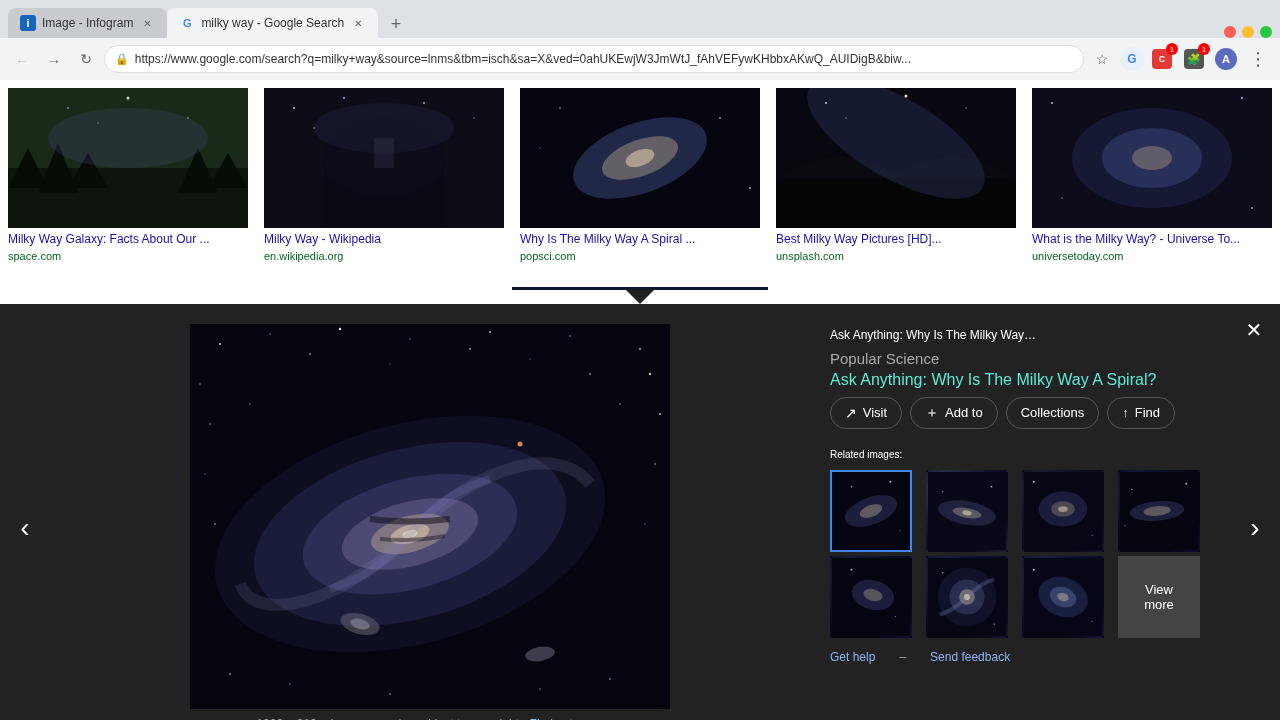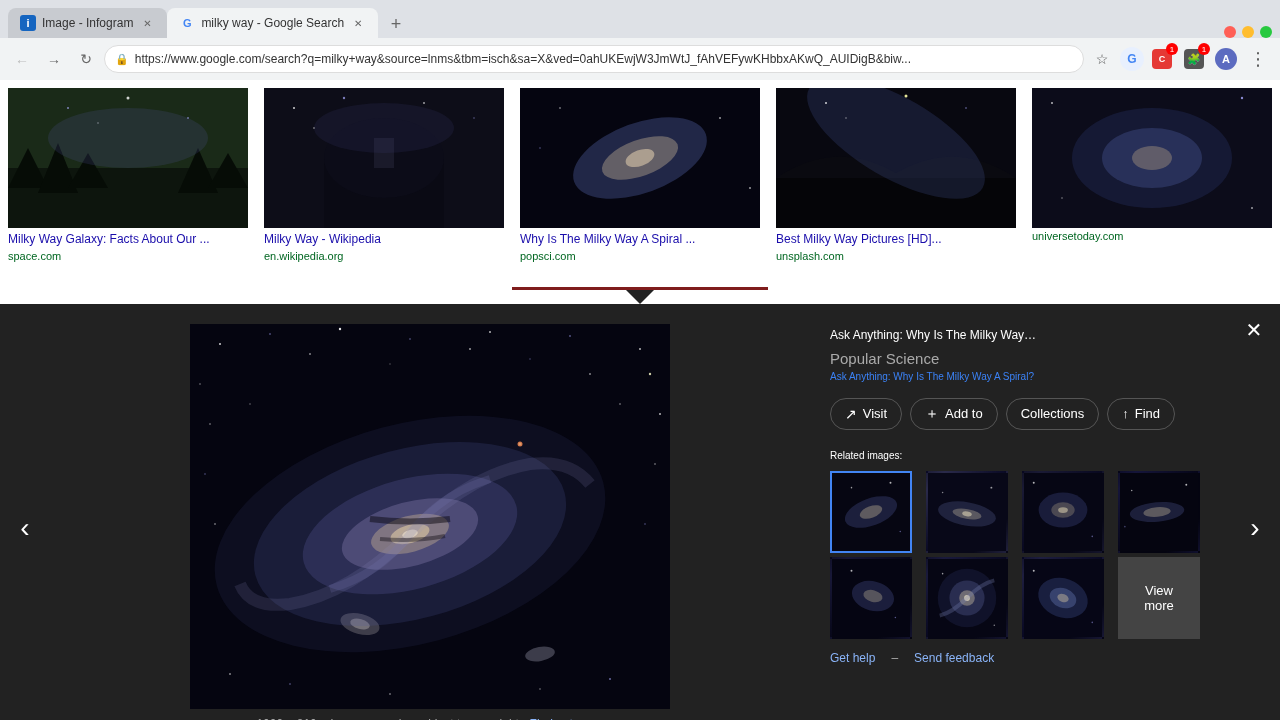--- a/index.html
+++ b/index.html
@@ -91,42 +91,42 @@
     .image-meta { font-size: 12px; color: #aaa; margin-top: 8px; }
     .image-meta a { color: #8ab4f8; text-decoration: none; }
     .image-meta span { color: #aaa; }
 
     
     .right-panel {
       width: 420px; padding: 24px 20px; flex-shrink: 0; overflow-y: auto;
     }
     .panel-title { font-size: 12px; color: #fff; font-weight: normal; line-height: 1.3; margin-bottom: 6px; }
     .panel-source { font-size: 15px; color: #aaa; margin-bottom: 4px; }
-    .panel-desc { font-size: 10px; color: #3b82f6; margin-bottom: 16px; }
+    .panel-desc { font-size: 16px; color: #5eead4; margin-bottom: 8px; }
     .panel-actions { display: flex; gap: 8px; margin-bottom: 20px; }
     .action-btn {
       display: flex; align-items: center; gap: 6px; padding: 6px 14px;
       border: 1px solid #555; border-radius: 20px; background: transparent;
       color: #fff; font-size: 13px; cursor: pointer;
     }
     .action-btn.collections { background: transparent; }
     .related-label { font-size: 10px; color: #fff; margin-bottom: 10px; }
     .related-grid { display: grid; grid-template-columns: repeat(4, 1fr); gap: 4px; }
     .related-thumb {
       width: 82px; height: 82px;
       background: #333; cursor: pointer; border: 2px solid transparent;
       display: flex; align-items: center; justify-content: center; overflow: hidden;
     }
     .related-thumb.selected { border-color: #4285f4; }
     .view-more {
       width: 82px; height: 82px; background: #444; display: flex;
       flex-direction: column; align-items: center; justify-content: center;
       cursor: pointer; color: #fff; font-size: 13px;
     }
-    .panel-footer { display: flex; gap: 16px; margin-top: 12px; }
+    .panel-footer { display: flex; gap: 24px; margin-top: 12px; }
     .footer-link { font-size: 12px; color: #8ab4f8; cursor: pointer; }
 
     
     .thumb-1 { background: linear-gradient(135deg, #050510 30%, #1a1a3a 60%, #0a0a20 100%); }
     .thumb-2 { background: linear-gradient(135deg, #080818 30%, #2a2a4a 60%, #0a0a25 100%); }
     .thumb-3 { background: linear-gradient(135deg, #060615 30%, #1a1a35 60%, #080820 100%); }
     .thumb-4 { background: linear-gradient(135deg, #040410 30%, #15153a 60%, #060618 100%); }
     .thumb-5 { background: linear-gradient(135deg, #050512 30%, #181838 60%, #070719 100%); }
     .thumb-6 { background: linear-gradient(135deg, #060614 30%, #1a1a3c 60%, #080820 100%); }
     .thumb-7 { background: linear-gradient(135deg, #060616 30%, #1e1e40 60%, #080822 100%); }
@@ -225,21 +225,21 @@
             <circle cx="210" cy="30" r="0.8" fill="#aaf" opacity="0.5"></circle>
             <circle cx="50" cy="40" r="1" fill="#fff" opacity="0.4"></circle>
 
             <ellipse cx="120" cy="40" rx="70" ry="25" fill="rgba(80,80,160,0.12)"></ellipse>
           </svg>
         </div>
         <div class="image-caption">Milky Way - Wikipedia</div>
         <div class="image-source">en.wikipedia.org</div>
       </div>
 
-      <div class="image-item" style="border-bottom: 3px solid #7f1d1d;">
+      <div class="image-item" style="border-bottom: 3px solid #0f172a;">
         <div class="image-thumb">
           <svg width="100%" height="100%" viewBox="0 0 240 140">
             <rect width="240" height="140" fill="#050510"></rect>
 
             <ellipse cx="120" cy="70" rx="70" ry="35" fill="rgba(100,120,200,0.3)" transform="rotate(-20,120,70)"></ellipse>
             <ellipse cx="120" cy="70" rx="40" ry="18" fill="rgba(200,180,150,0.4)" transform="rotate(-20,120,70)"></ellipse>
             <ellipse cx="120" cy="70" rx="15" ry="8" fill="rgba(220,200,170,0.6)" transform="rotate(-20,120,70)"></ellipse>
 
             <circle cx="40" cy="20" r="0.8" fill="#fff" opacity="0.7"></circle>
             <circle cx="200" cy="30" r="1" fill="#fff" opacity="0.6"></circle>
@@ -279,20 +279,21 @@
             <ellipse cx="120" cy="70" rx="80" ry="50" fill="rgba(60,80,160,0.2)"></ellipse>
             <ellipse cx="120" cy="70" rx="50" ry="30" fill="rgba(100,120,200,0.25)"></ellipse>
             <ellipse cx="120" cy="70" rx="20" ry="12" fill="rgba(180,160,130,0.4)"></ellipse>
 
             <circle cx="20" cy="15" r="1" fill="#fff" opacity="0.7"></circle>
             <circle cx="210" cy="10" r="1.2" fill="#aaf" opacity="0.8"></circle>
             <circle cx="30" cy="110" r="0.8" fill="#fff" opacity="0.5"></circle>
             <circle cx="220" cy="120" r="1" fill="#fff" opacity="0.6"></circle>
           </svg>
         </div>
+        <div class="image-caption">What is the Milky Way? - Universe To...</div>
         <div class="image-source">universetoday.com</div>
       </div>
     </div>
 
     <div class="caret-container" style="background:#fff;">
       <div style="width:0;height:0;border-left:14px solid transparent;border-right:14px solid transparent;border-top:14px solid #222;"></div>
     </div>
   </div>
 
   <div class="overlay">

